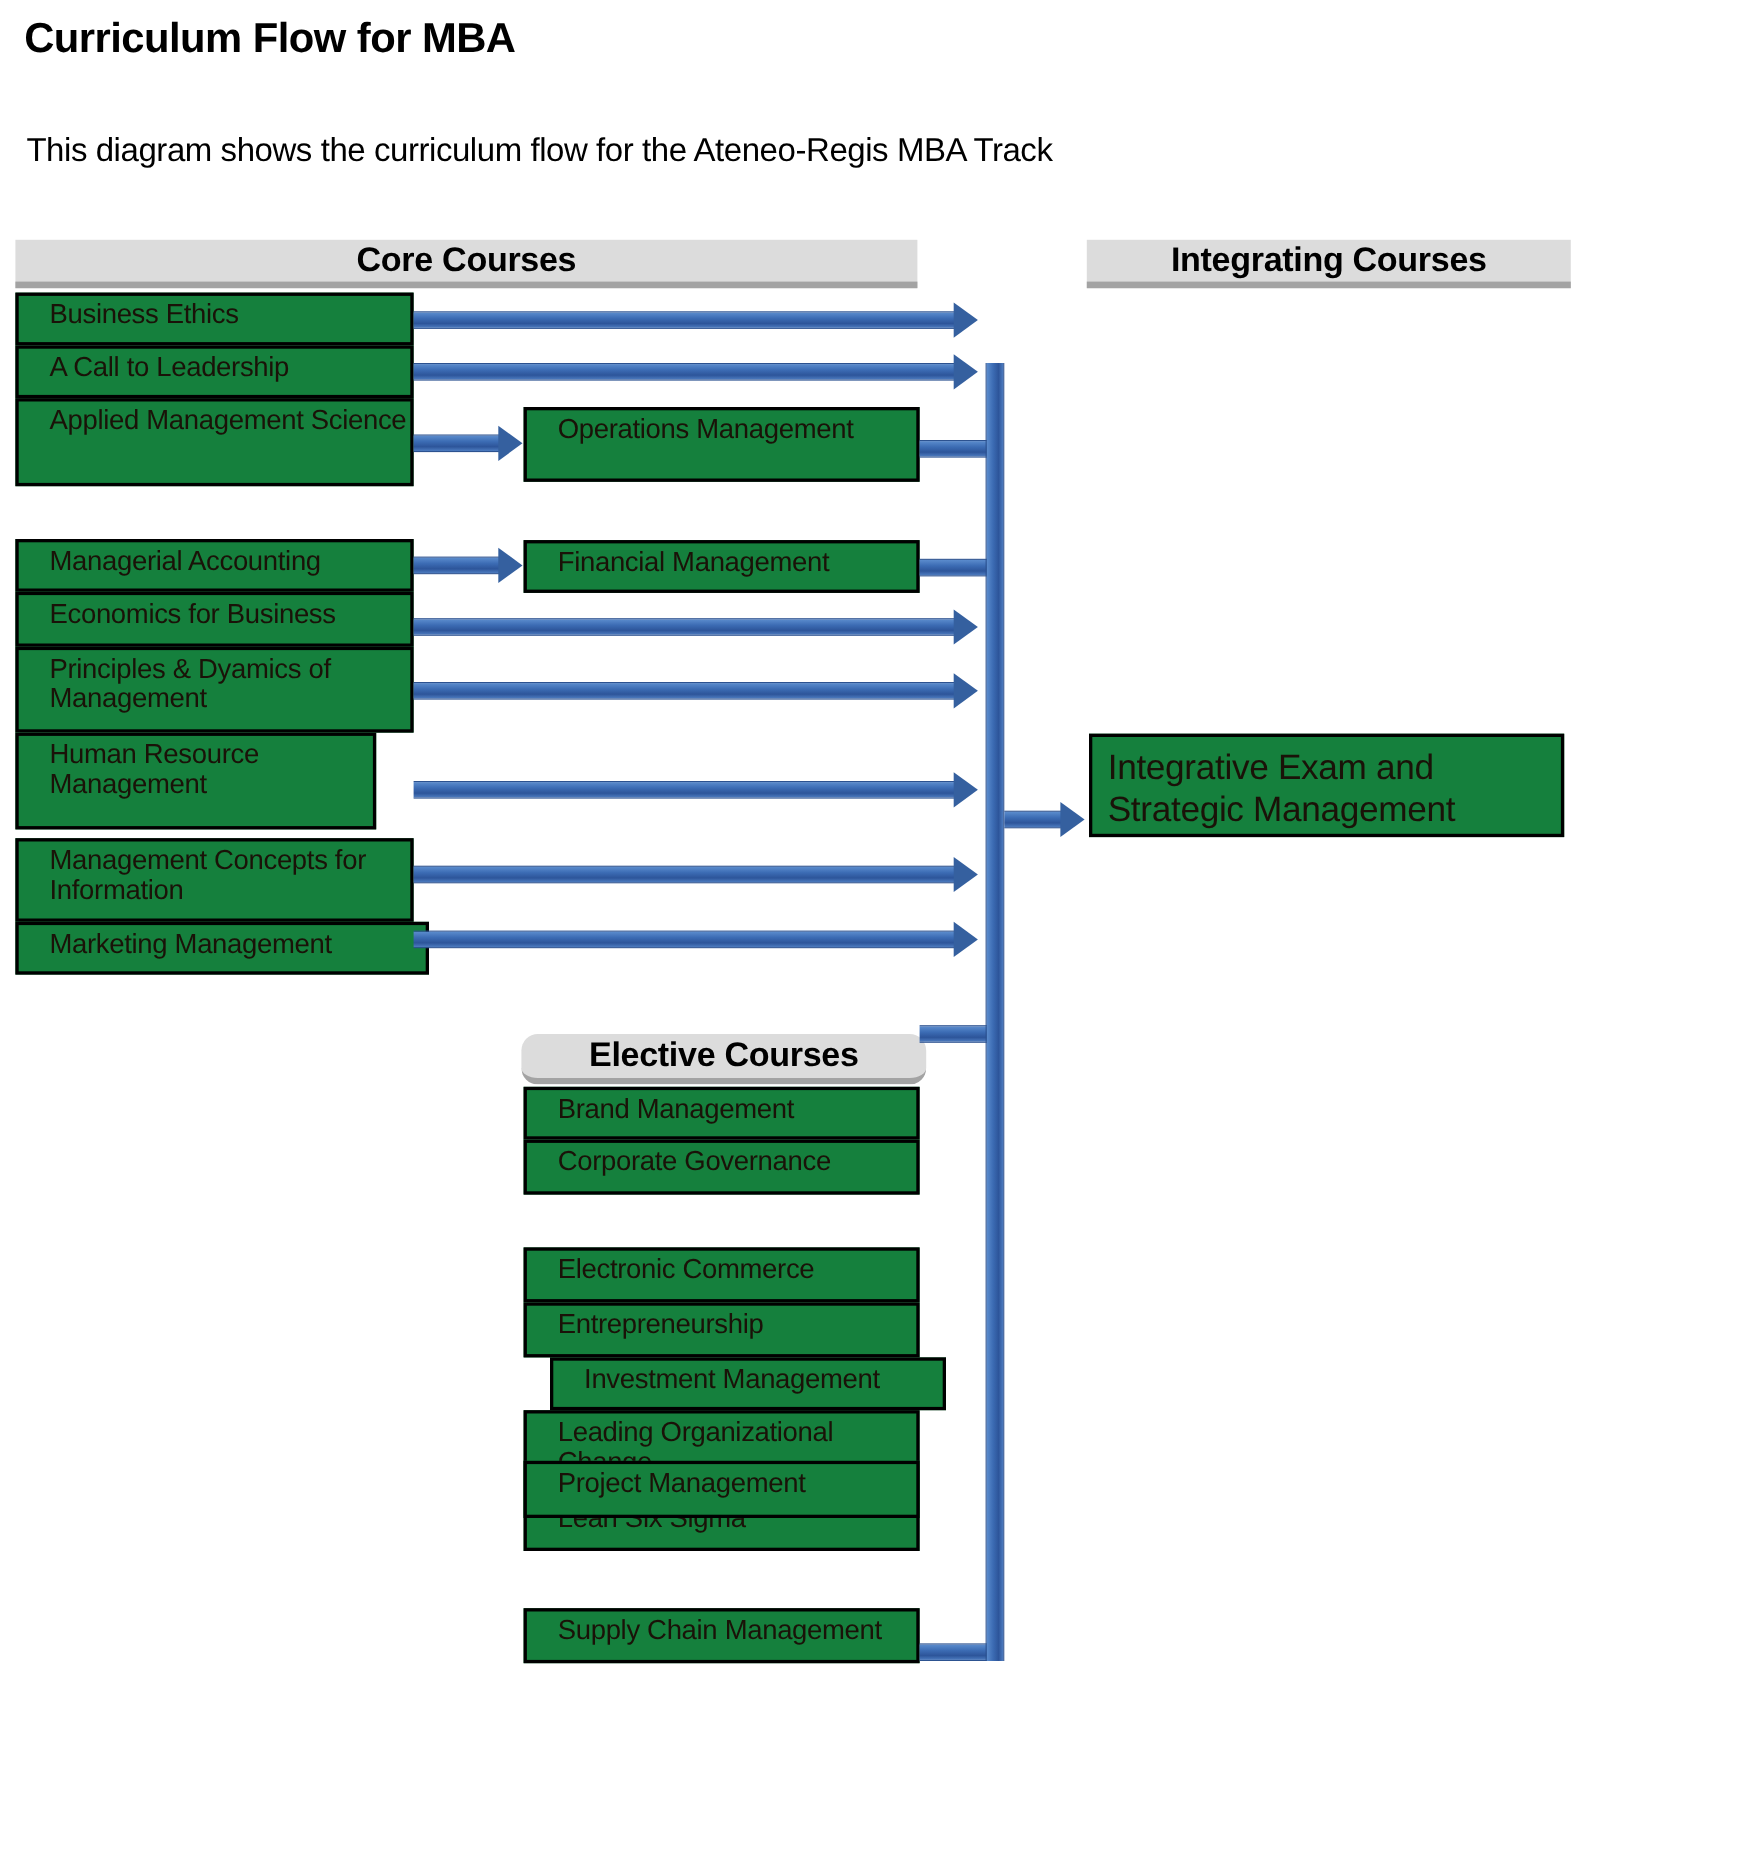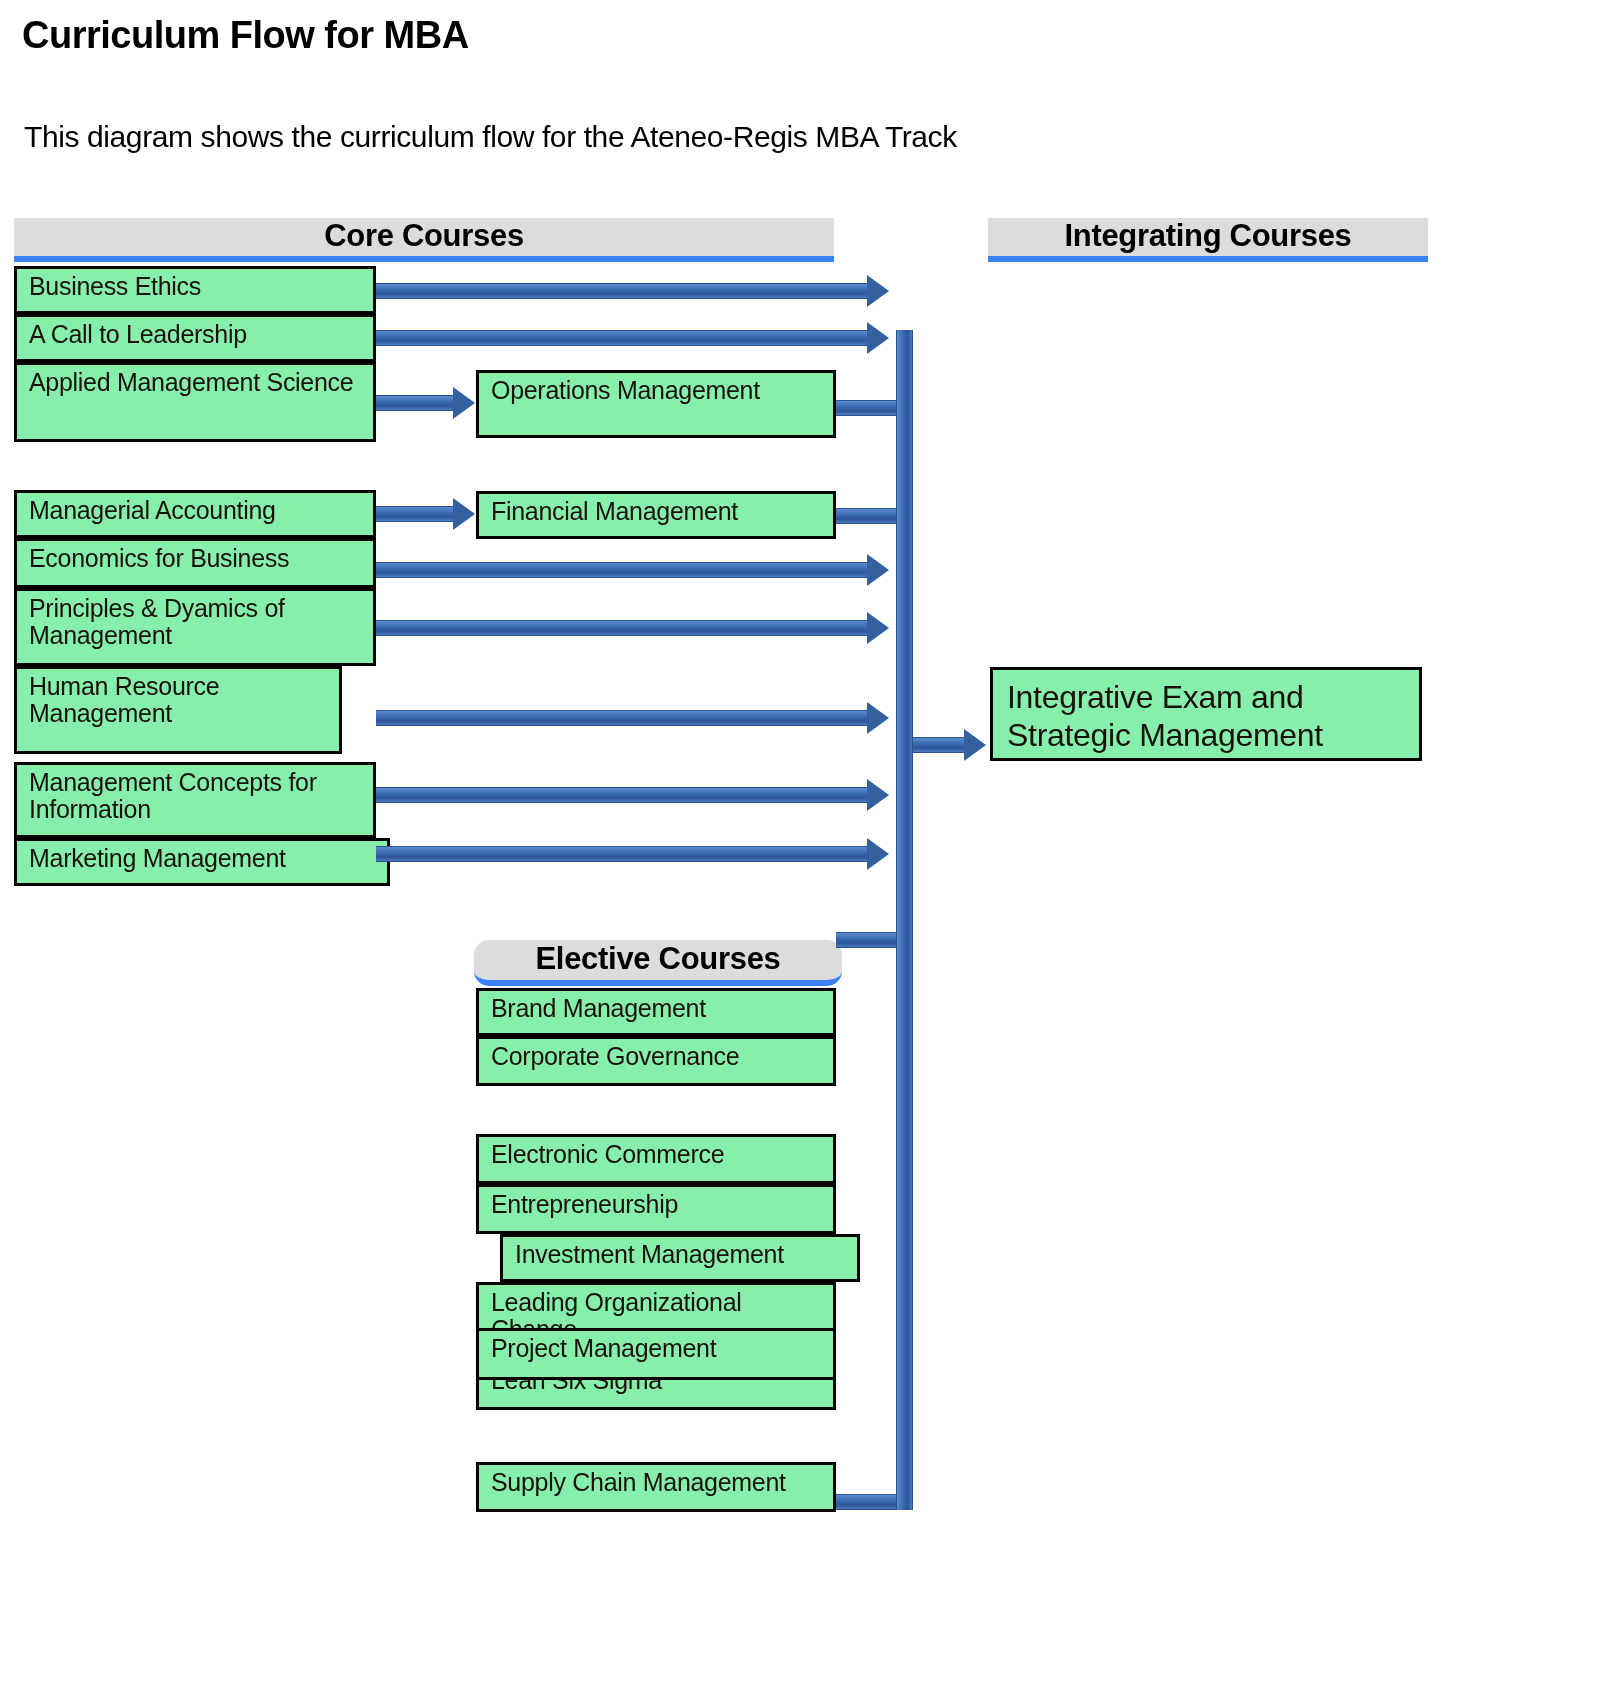--- a/index.html
+++ b/index.html
@@ -22,42 +22,42 @@
   #page-subtitle{
     position:absolute;left:24px;top:120px;
     font-size:30px;font-weight:normal;letter-spacing:-0.4px;
     white-space:nowrap;
   }
 
   
   .section-header{
     position:absolute;
     background:#dcdcdc;
-    border-bottom:6px solid #3b82f6;
+    border-bottom:6px solid #a3a3a3;
     font-size:31px;font-weight:bold;
     text-align:center;
     letter-spacing:-0.3px;
     box-sizing:border-box;
     display:flex;align-items:center;justify-content:center;
     padding-bottom:2px;
   }
   #hdr-core{left:14px;top:218px;width:820px;height:44px;}
   #hdr-integrating{left:988px;top:218px;width:440px;height:44px;}
   #hdr-elective{left:474px;top:940px;width:368px;height:46px;border-radius:15px;}
 
   
   .course-box{
     position:absolute;
-    background:#86efac;
+    background:#15803d;
     border:3px solid #000000;
     box-sizing:border-box;
     font-size:25px;
     line-height:1.08;
     letter-spacing:-0.3px;
-    padding:4px 0 0 12px;
+    padding:4px 0 0 28px;
     color:#1a1208;
   }
   .course-box.big{font-size:32px;line-height:1.2;padding-top:8px;padding-left:14px;}
 
   
   .arrow{
     position:absolute;
     height:16px;
     background:linear-gradient(to bottom,#5b8ccd 0%,#3c6cb4 38%,#2d559a 72%,#4d7cc0 100%);
     border-top:1px solid #2c5290;

